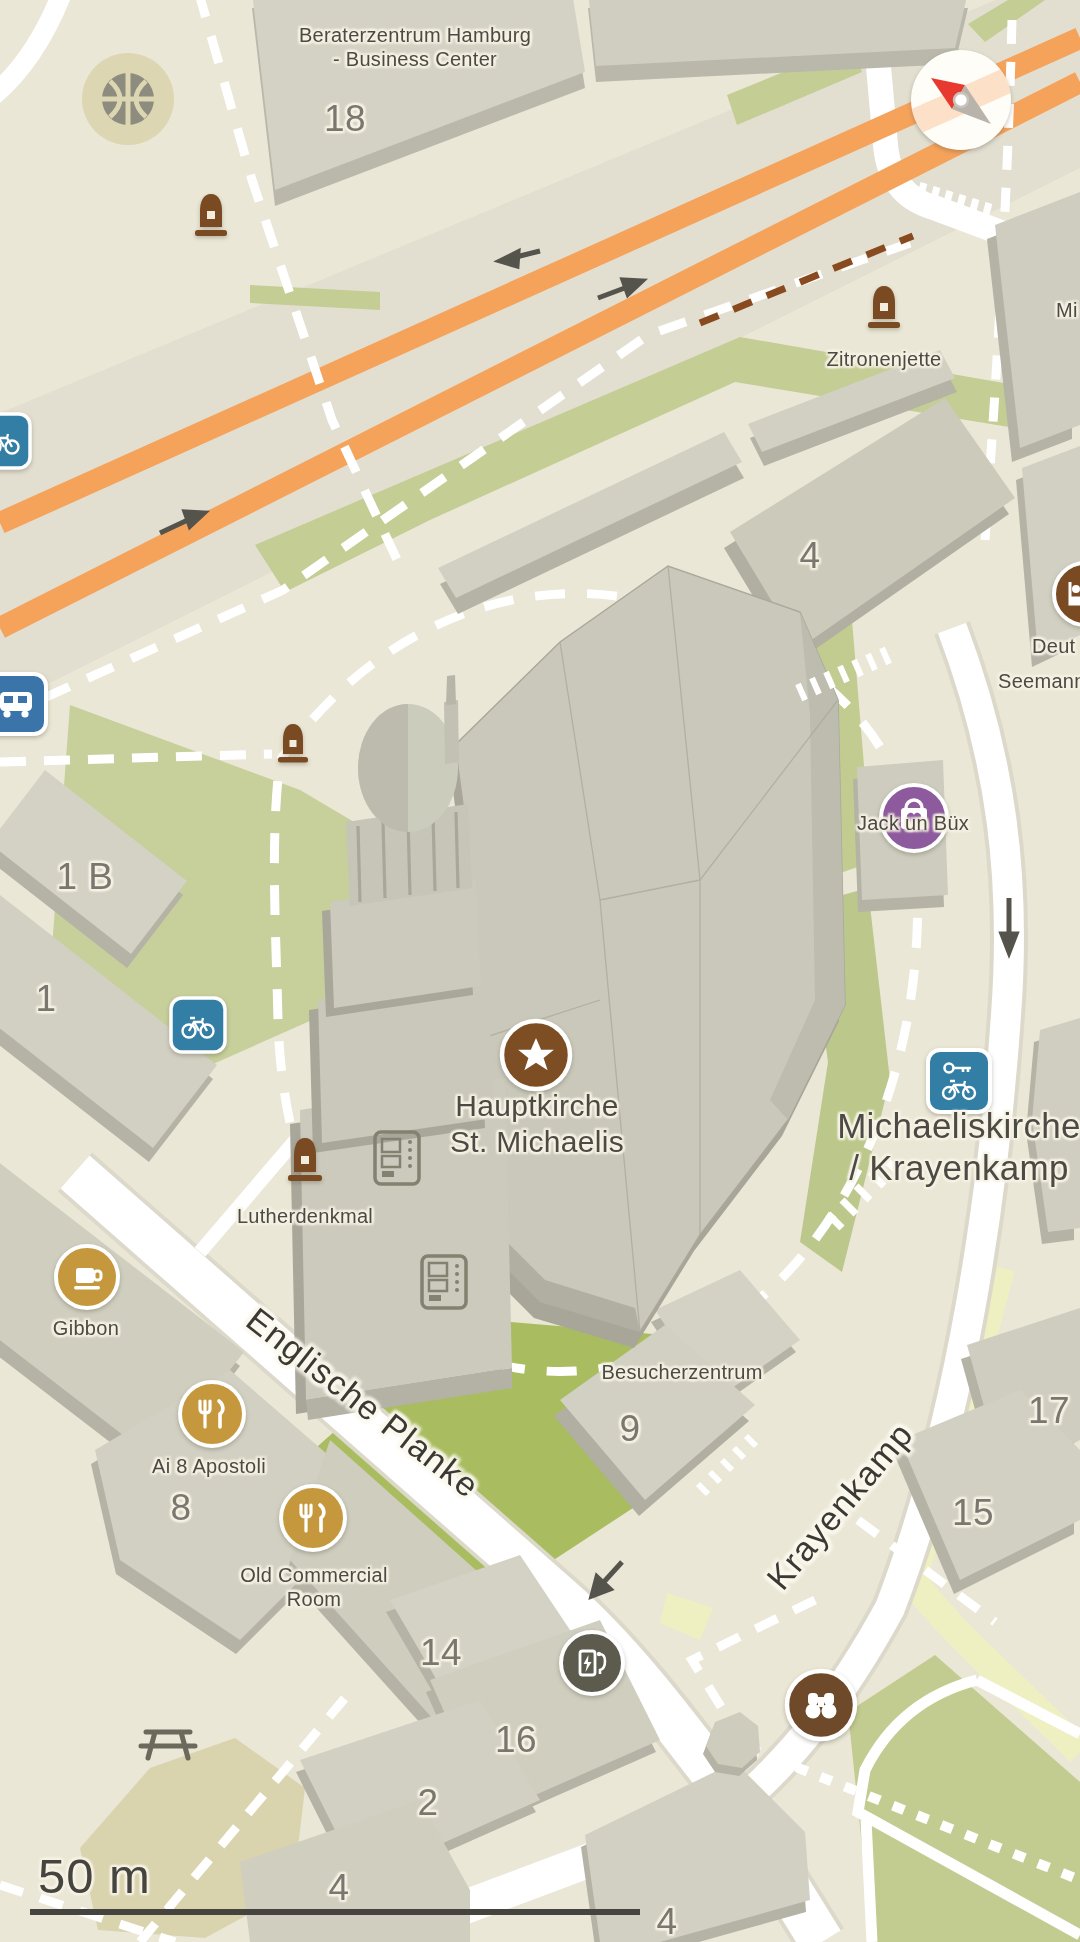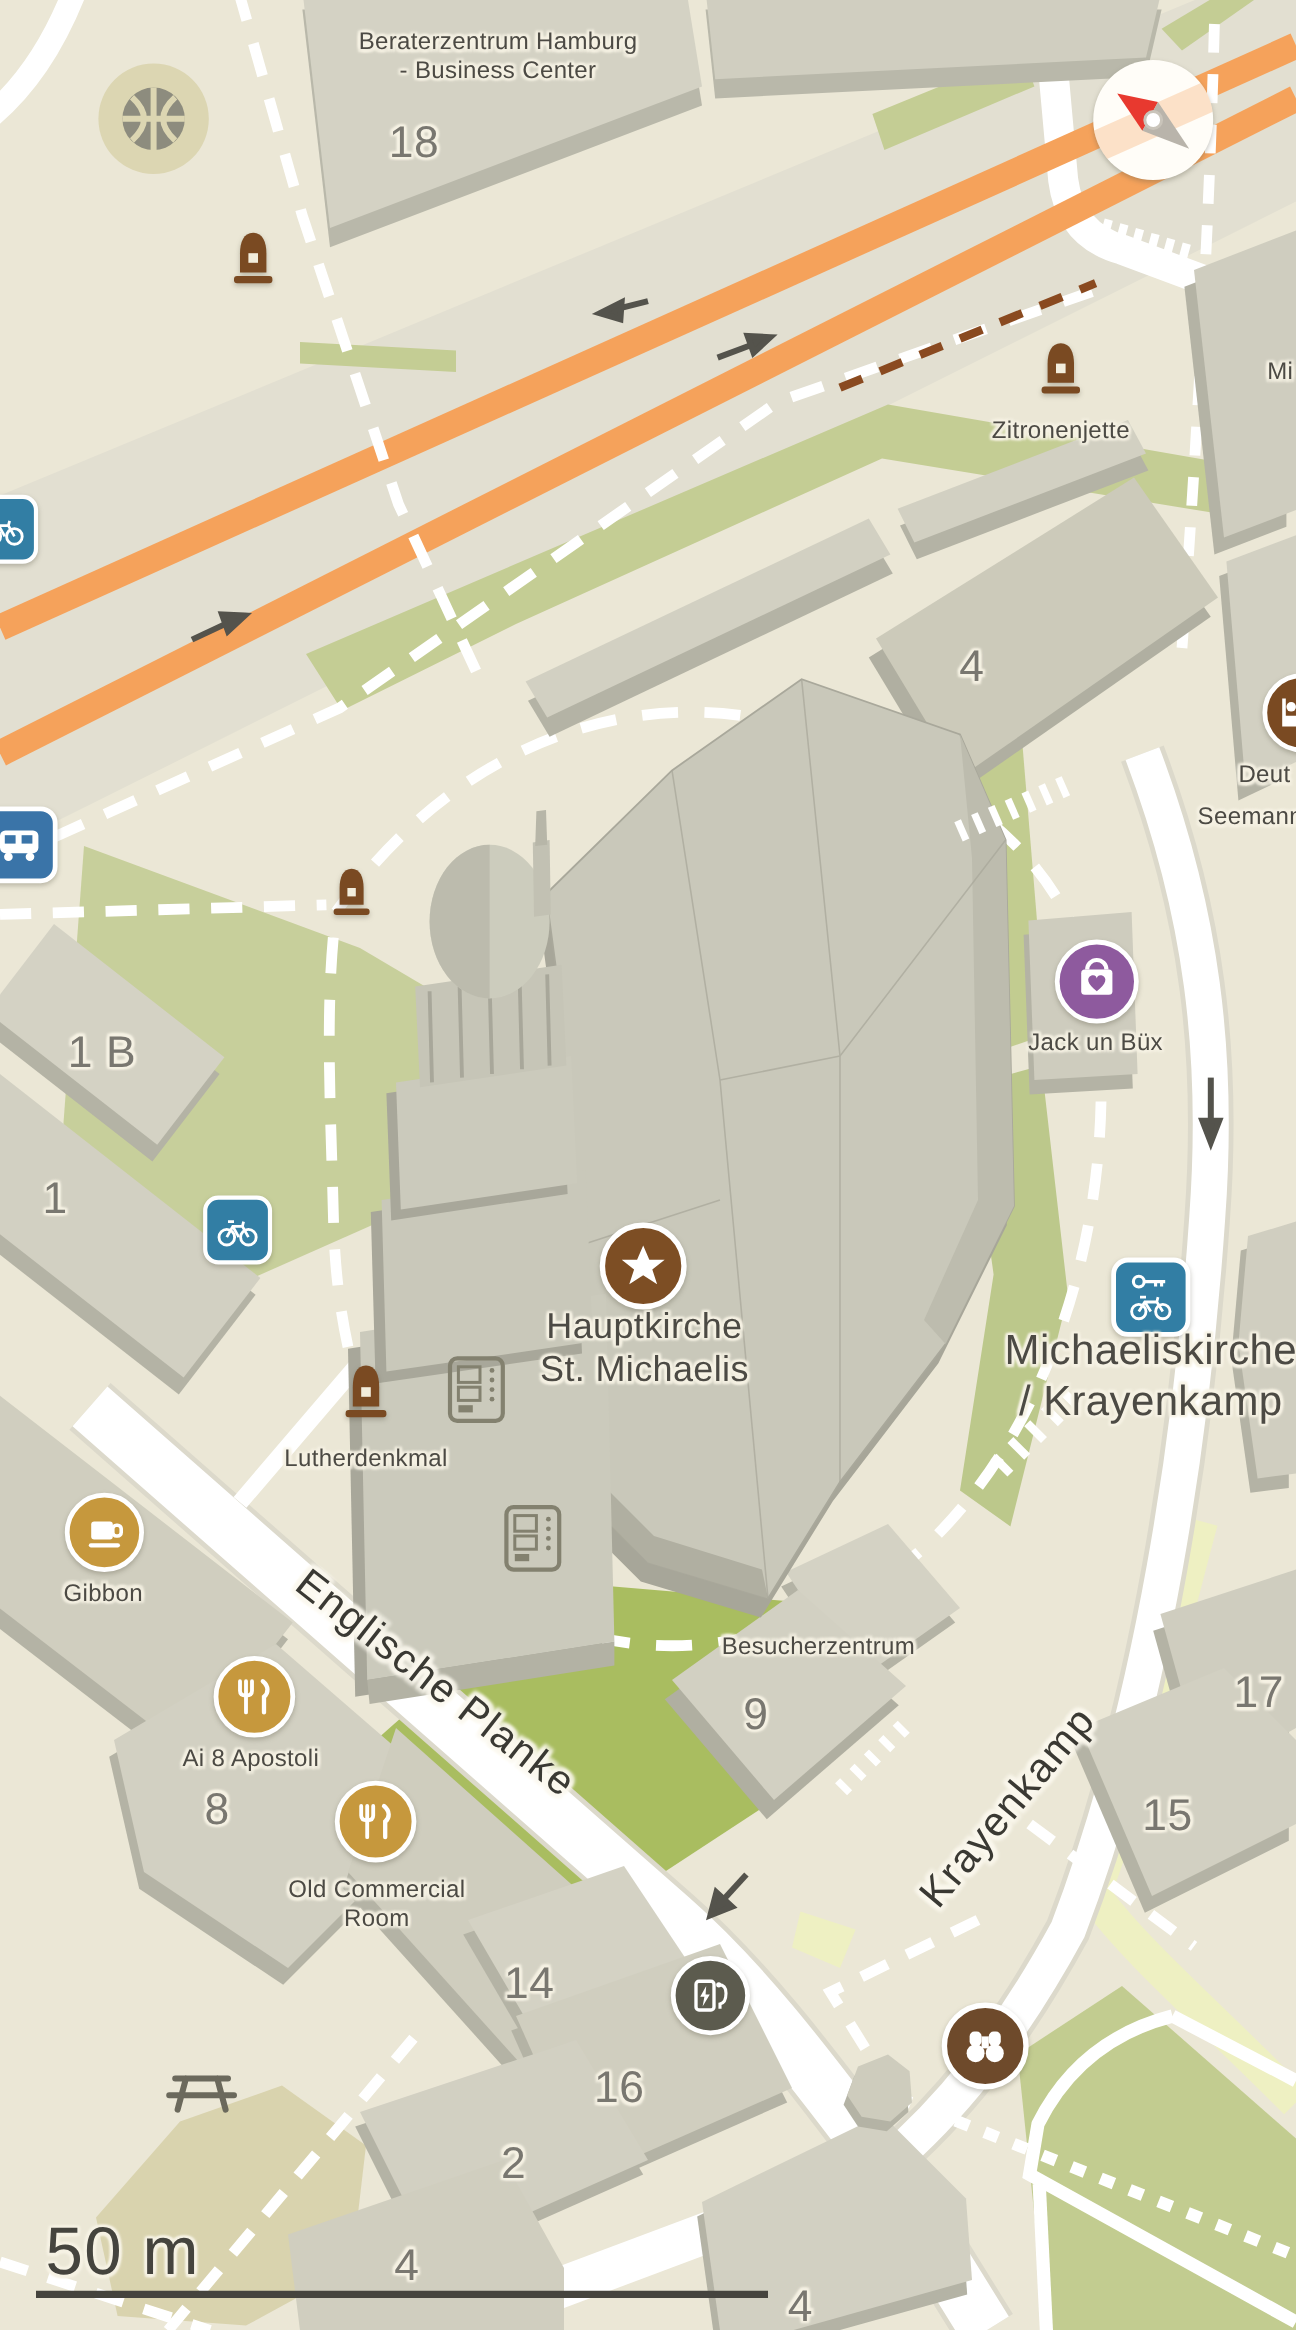--- a/index.html
+++ b/index.html
@@ -16,21 +16,21 @@
     white-space:pre-line;letter-spacing:.3px;
     text-shadow:-2px -2px 2px #f6f2e4,2px -2px 2px #f6f2e4,-2px 2px 2px #f6f2e4,2px 2px 2px #f6f2e4,0 -2px 2px #f6f2e4,0 2px 2px #f6f2e4,-2px 0 2px #f6f2e4,2px 0 2px #f6f2e4;
     pointer-events:none;
   }
   .num{font-size:37px;color:#797770;letter-spacing:.5px;}
   .street{
     font-size:34px;color:#3a3933;letter-spacing:1.5px;white-space:nowrap;
     text-shadow:-3px -3px 3px #fbf8ee,3px -3px 3px #fbf8ee,-3px 3px 3px #fbf8ee,3px 3px 3px #fbf8ee,0 -3px 3px #fbf8ee,0 3px 3px #fbf8ee,-3px 0 3px #fbf8ee,3px 0 3px #fbf8ee;
   }
   .anchorL{transform:translateY(-50%);text-align:left;}
-  .scaleLbl{font-size:56px;color:#45443e;letter-spacing:1px;text-align:right;}
+  .scaleLbl{font-size:49px;color:#45443e;letter-spacing:1px;text-align:right;}
   .icon{position:absolute;transform:translate(-50%,-50%);pointer-events:auto;}
   .icon svg{display:block;filter:drop-shadow(0 2px 2px rgba(90,85,70,.35));}
   .flat svg{filter:none;}
 </style>
 </head>
 <body>
 
 <div id="stage">
 
 <svg class="mapgeo" width="1080" height="1942" viewBox="0 0 1080 1942">
@@ -448,21 +448,21 @@
 </div>
 
 <div class="lbl" style="left:415px;top:47px">Beraterzentrum Hamburg
 - Business Center</div>
 <div class="lbl num" style="left:345px;top:119px">18</div>
 <div class="lbl" style="left:884px;top:359px">Zitronenjette</div>
 <div class="lbl anchorL" style="left:1056px;top:310px">Mi</div>
 <div class="lbl num" style="left:810px;top:556px">4</div>
 <div class="lbl anchorL" style="left:1032px;top:646px">Deut</div>
 <div class="lbl anchorL" style="left:998px;top:681px">Seemannsh</div>
-<div class="lbl" style="left:913px;top:869px">Jack un Büx</div>
+<div class="lbl" style="left:913px;top:823px">Jack un Büx</div>
 <div class="lbl num" style="left:85px;top:877px">1 B</div>
 <div class="lbl num" style="left:46px;top:999px">1</div>
 <div class="lbl" style="left:537px;top:1124px;font-size:30px">Hauptkirche
 St. Michaelis</div>
 <div class="lbl" style="left:959px;top:1147px;font-size:35px">Michaeliskirche
 / Krayenkamp</div>
 <div class="lbl" style="left:305px;top:1216px">Lutherdenkmal</div>
 <div class="lbl" style="left:86px;top:1328px">Gibbon</div>
 <div class="lbl street" style="left:363px;top:1403px;transform:translate(-50%,-50%) rotate(38deg)">Englische Planke</div>
 <div class="lbl" style="left:209px;top:1466px">Ai 8 Apostoli</div>

